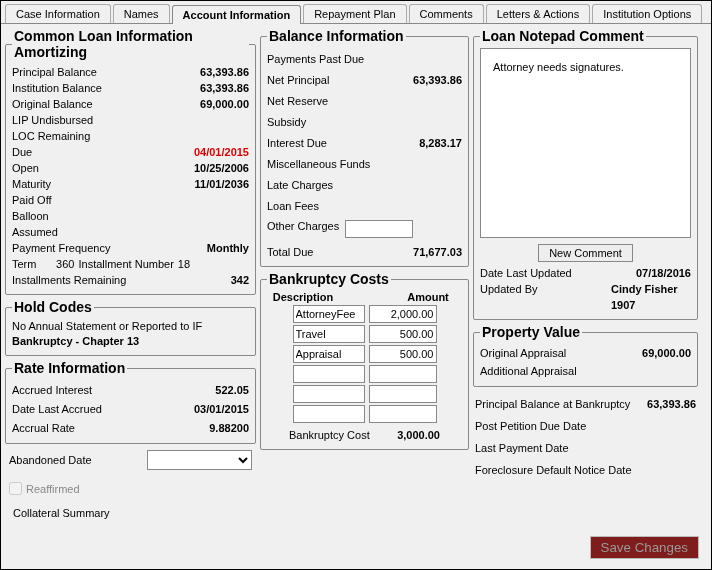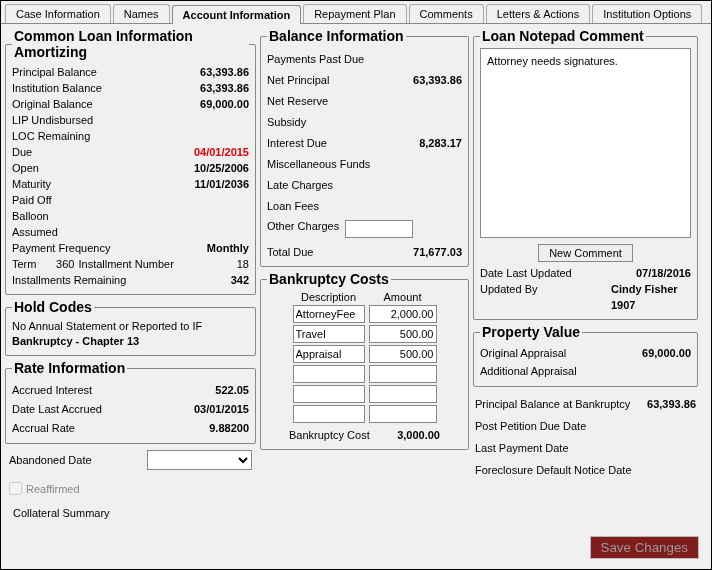--- a/index.html
+++ b/index.html
@@ -81,21 +81,21 @@
     line-height: 16px;
   }
   .inline3 span { white-space: nowrap; }
   textarea {
     width: 100%;
     height: 190px;
     resize: none;
     font-family: Arial, sans-serif;
     font-size: 11px;
     border: 1px solid #888;
-    padding: 6px;
+    padding: 12px;
   }
   .btn {
     font-size: 11px;
     padding: 2px 10px;
     border: 1px solid #888;
     background: #eee;
     cursor: pointer;
   }
   .btn-row { text-align: center; margin-top: 4px; }
   .input-sm {
@@ -116,23 +116,24 @@
     background: #fff;
   }
   .cost-row {
     display: flex;
     justify-content: center;
     gap: 4px;
     margin-bottom: 2px;
   }
   .cost-head {
     display: flex;
-    justify-content: center;
+    justify-content: space-between;
     gap: 4px;
     margin-bottom: 2px;
+    font-weight: bold;
   }
   .cost-head span { width: 72px; text-align: center; }
   .cost-head span:last-child { width: 68px; }
   .select-sm {
     width: 105px;
     height: 20px;
     border: 1px solid #888;
     background: #fff;
   }
   .checkbox-row {
@@ -222,21 +223,21 @@
             <span class="label">Assumed</span>
           </div>
         <div class="row">
             <span class="label">Payment Frequency</span>
             <span class="value">Monthly</span>
           </div>
         <div class="inline3">
           <span>Term</span>
           <span class="value" style="width:34px;text-align:right">360</span>
           <span>Installment Number</span>
-          <span class="value" style="flex:1;text-align:right">18</span>
+          <span class="value" style="flex:1;text-align:left">18</span>
         </div>
         <div class="row">
             <span class="label">Installments Remaining</span>
             <span class="value">342</span>
           </div>
       </fieldset>
 
       <fieldset>
         <legend>Hold Codes</legend>
         <div style="font-weight:normal;line-height:15px">No Annual Statement or Reported to IF</div>

